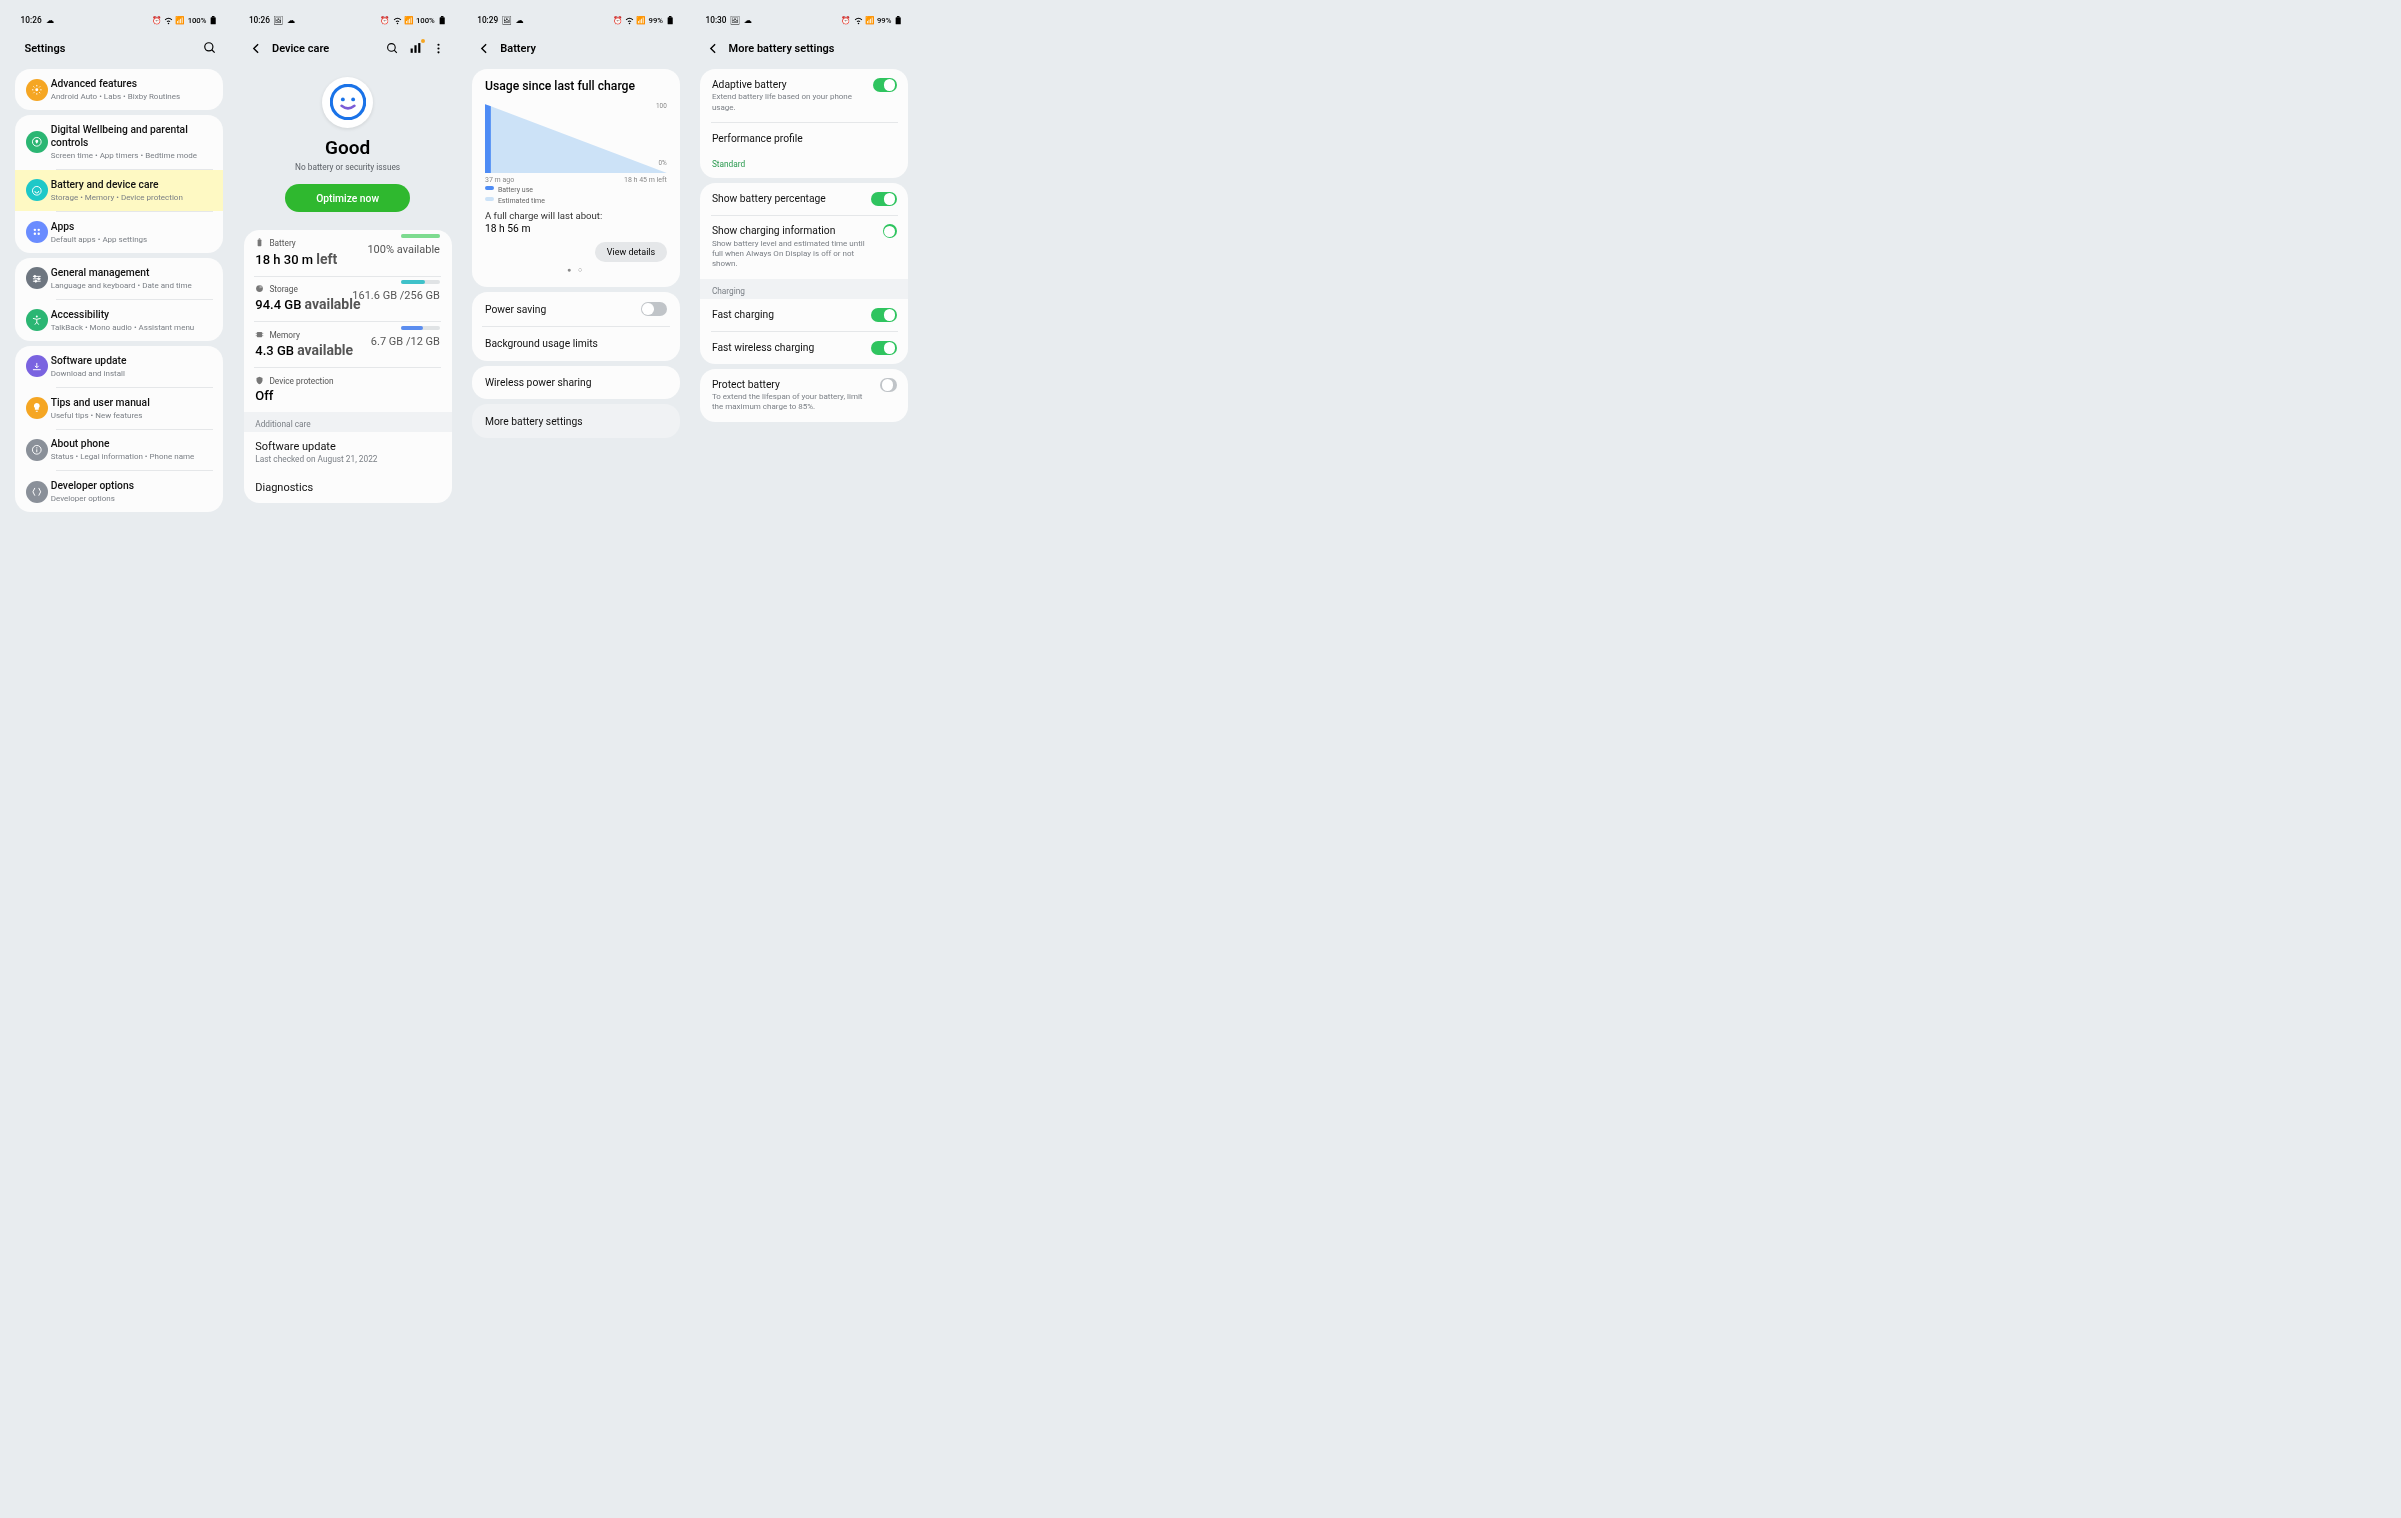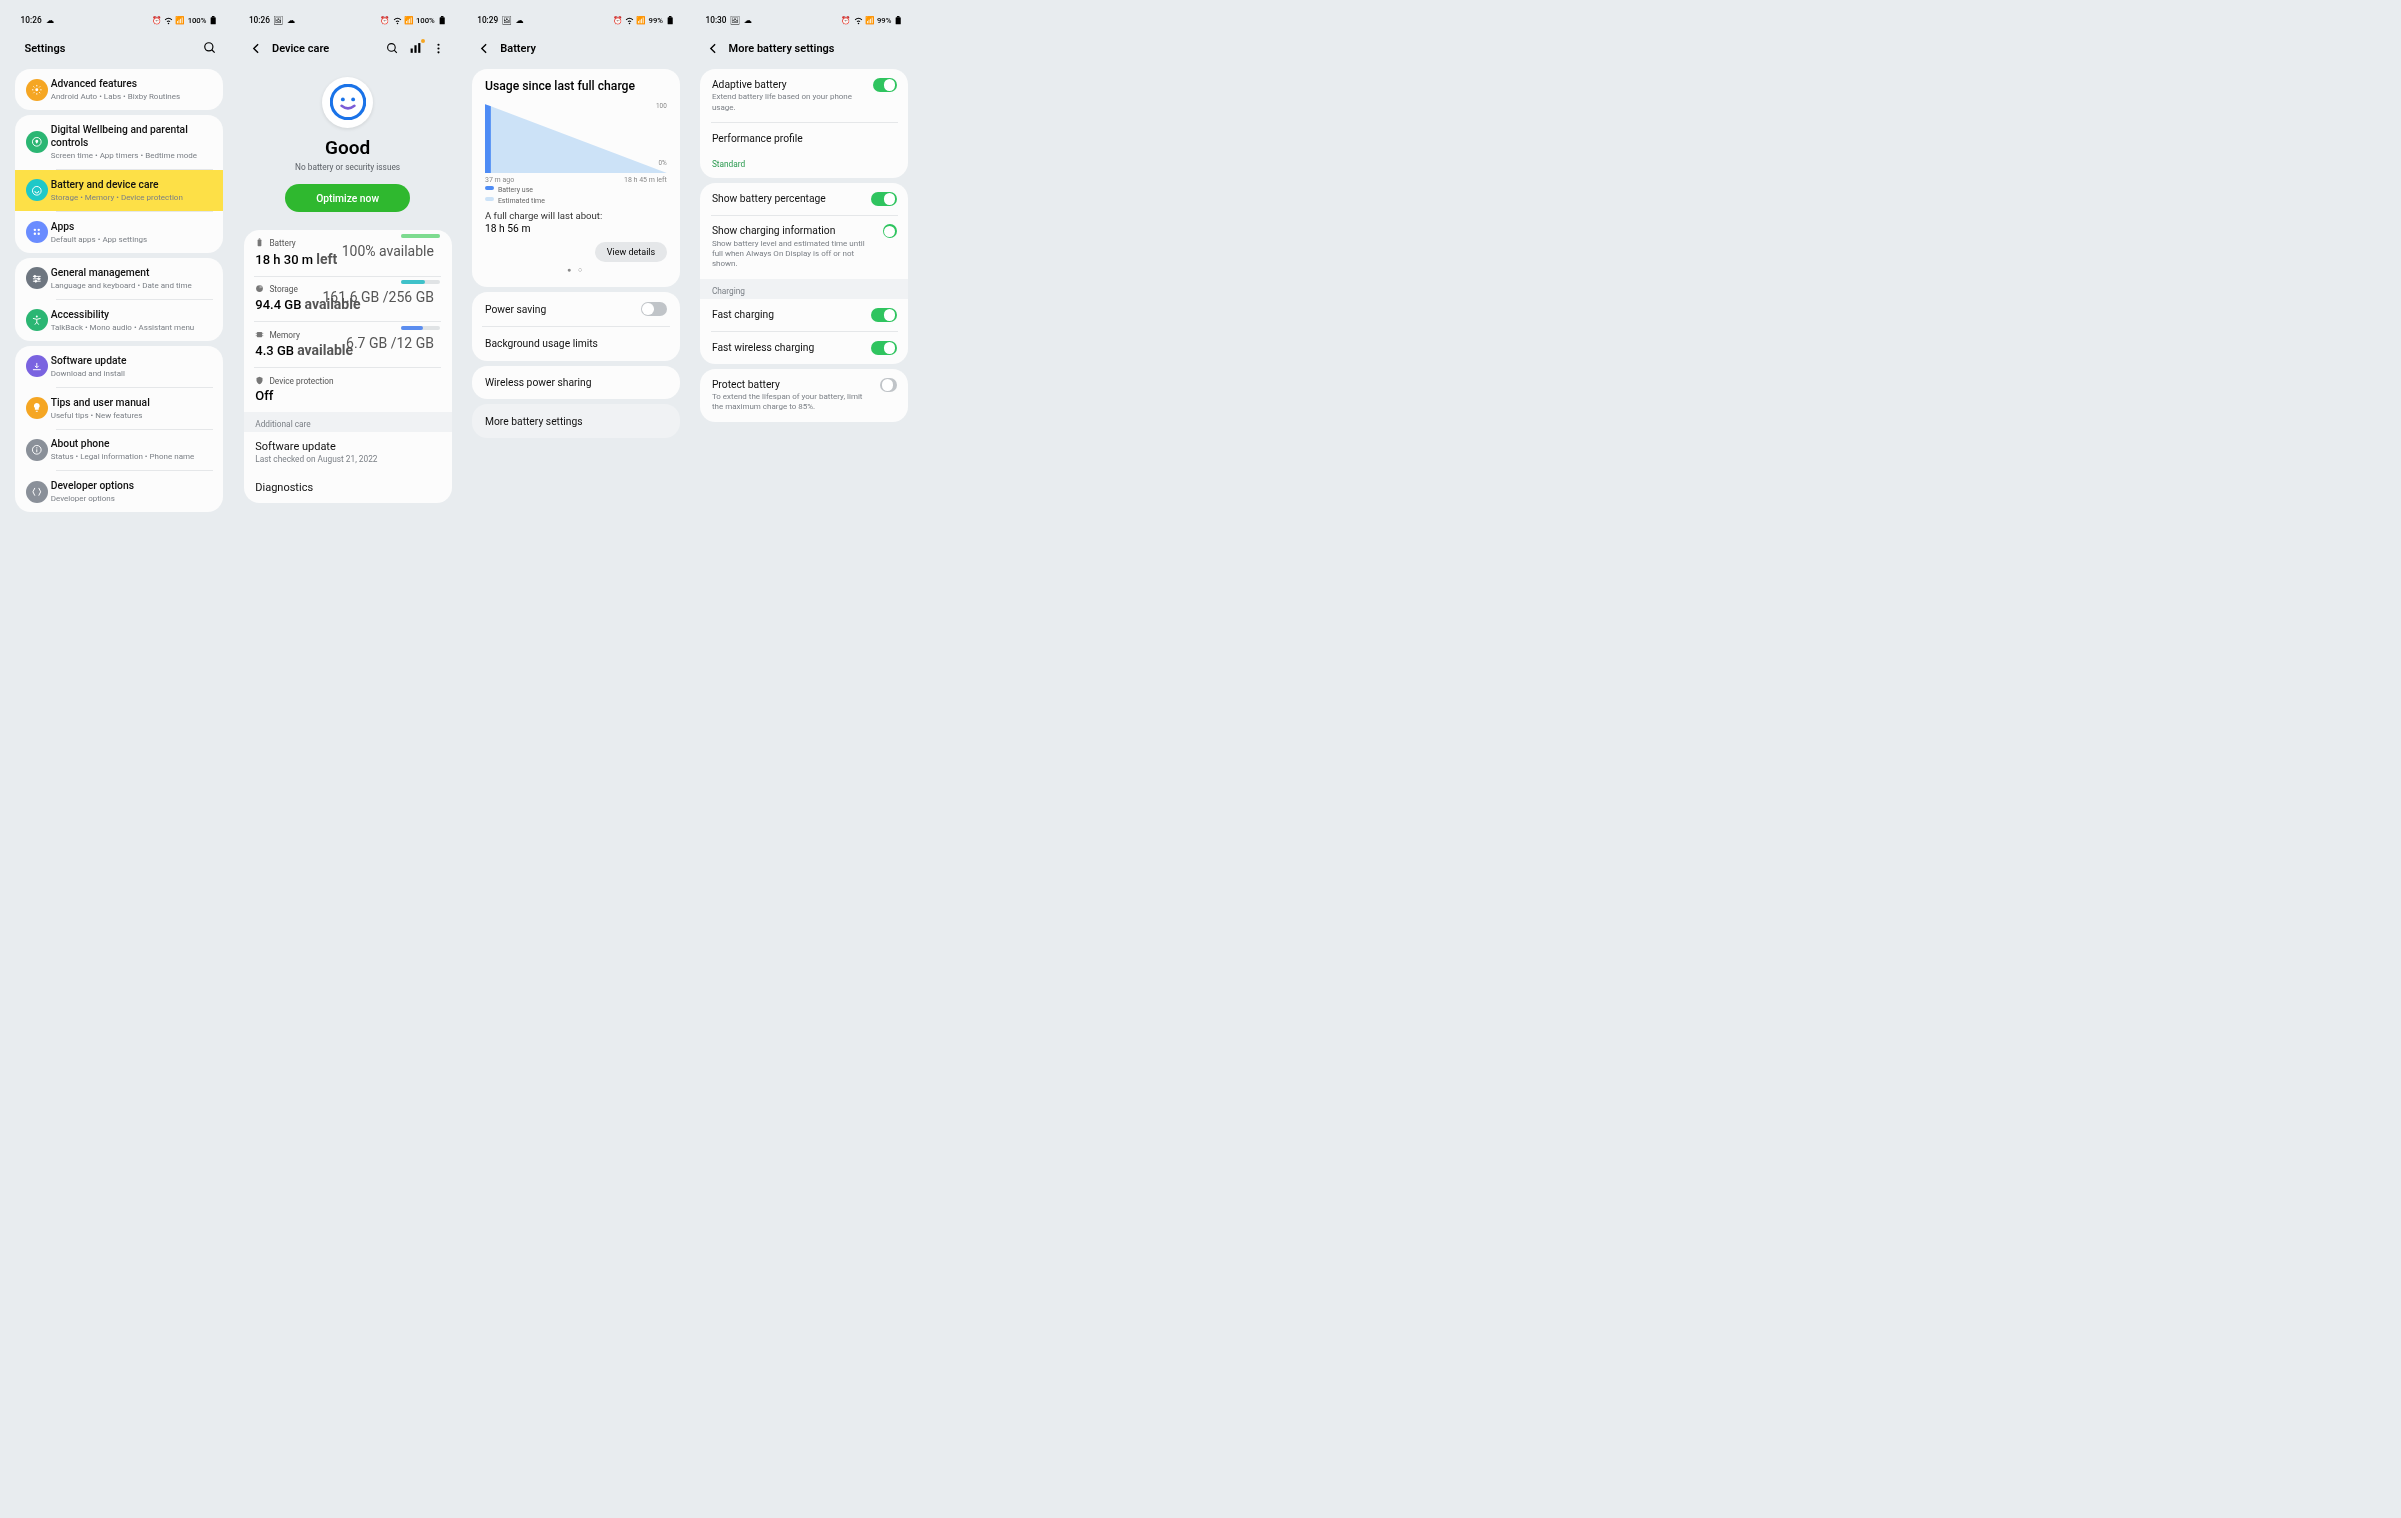--- a/index.html
+++ b/index.html
@@ -8,42 +8,42 @@
 .statusbar { display:flex; justify-content:space-between; align-items:center; padding:5.1px 10.3px; font-size:8.3px; font-weight:500; color:#000; }
 .sb-left { display:flex; align-items:center; gap:3.9px; }
 .sb-right { display:flex; align-items:center; gap:2.6px; font-size:7.7px; }
 .sb-icon { width:9px; height:9px; display:inline-flex; align-items:center; justify-content:center; }
 .header { display:flex; align-items:center; padding:10.3px 10.3px 7.7px; gap:7.7px; }
 .header .back { width:15.4px;height:15.4px;display:flex;align-items:center;justify-content:center; }
 .header h1 { font-size:11px; font-weight:600; flex:1; }
 .header .hicon { width:15.4px;height:15.4px;display:flex;align-items:center;justify-content:center; }
 .card { background:#fcfcfc; border-radius:15.4px; margin:5.1px 5.1px; overflow:hidden; }
 .row { display:flex; align-items:center; padding:9px 10.3px; gap:3px; }
-.row.sel { background:#fde047; }
+.row.sel { background:#fef9c3; }
 .rowicon { width:22px; height:22px; border-radius:50%; display:flex; align-items:center; justify-content:center; flex-shrink:0; }
 .rowtxt { flex:1; min-width:0; }
 .rowtxt .title { font-size:10.3px; font-weight:500; color:#111; line-height:1.25; }
 .rowtxt .sub { font-size:8px; color:#7a7f85; margin-top:1.3px; }
 .divider { height:0.6px; background:#e5e7e9; margin:0 10.3px 0 41px; }
 .divider.full { margin:0 10.3px; }
 
 .dc-hero { text-align:center; padding:13px 0 6.4px; }
 .dc-face { width:51px;height:51px;border-radius:50%;background:#fff;margin:0 auto 7.7px;display:flex;align-items:center;justify-content:center;box-shadow:0 1.3px 3.9px rgba(0,0,0,0.1); }
 .dc-status { font-size:19px; font-weight:600; }
 .dc-note { font-size:8.3px; color:#5a5f65; margin-top:3.9px; }
 .dc-btn { display:block; margin:11.6px auto 6.4px; background:#2fb82f; color:#fff; border:none; border-radius:14px; padding:7.7px 31px; font-size:10.3px; font-weight:500; }
 .dc-sec { padding:7.7px 11.6px 9px; }
 .dc-sec .lbl { display:flex; align-items:center; gap:5.1px; font-size:8.3px; color:#555; }
 .dc-sec .lbl .ico { width:9px;height:9px; }
 .dc-sec .val { font-size:13px; font-weight:500; margin-top:2.6px; }
 .dc-sec .val .sm { font-size:14px; font-weight:700; color:#555; }
 .dc-sec .bar { position:relative; }
 .dc-sec .track { width:39px;height:3.9px;background:#e0e3e5;border-radius:1.9px;position:absolute;right:0;top:-14px; }
 .dc-sec .fill { height:100%;border-radius:1.9px; }
-.dc-sec .btxt { position:absolute; right:6px; top:-5.1px; font-size:14px; color:#555; }
+.dc-sec .btxt { position:absolute; right:0; top:-5.1px; font-size:11px; color:#555; }
 .dc-sub { font-size:8.3px; color:#7a7f85; padding:6.4px 11.6px 3.9px; }
 
 .bat-card { padding:10.3px 13px 9px; }
 .bat-title { font-size:12.2px; font-weight:500; margin-bottom:9px; }
 .bat-chart { position:relative; height:71px; margin-bottom:2.6px; }
 .bat-axis { position:absolute; right:0; font-size:6.4px; color:#888; }
 .bat-legend { font-size:7px; color:#666; margin:2.6px 0; display:flex; align-items:flex-start; gap:3.9px; }
 .bat-legend .sw { width:9px;height:3.9px;border-radius:1.9px;display:inline-block; }
 .bat-full { font-size:9.6px; color:#333; margin-top:5.1px; }
 .bat-est { font-size:10.3px; margin-top:1.3px; }

